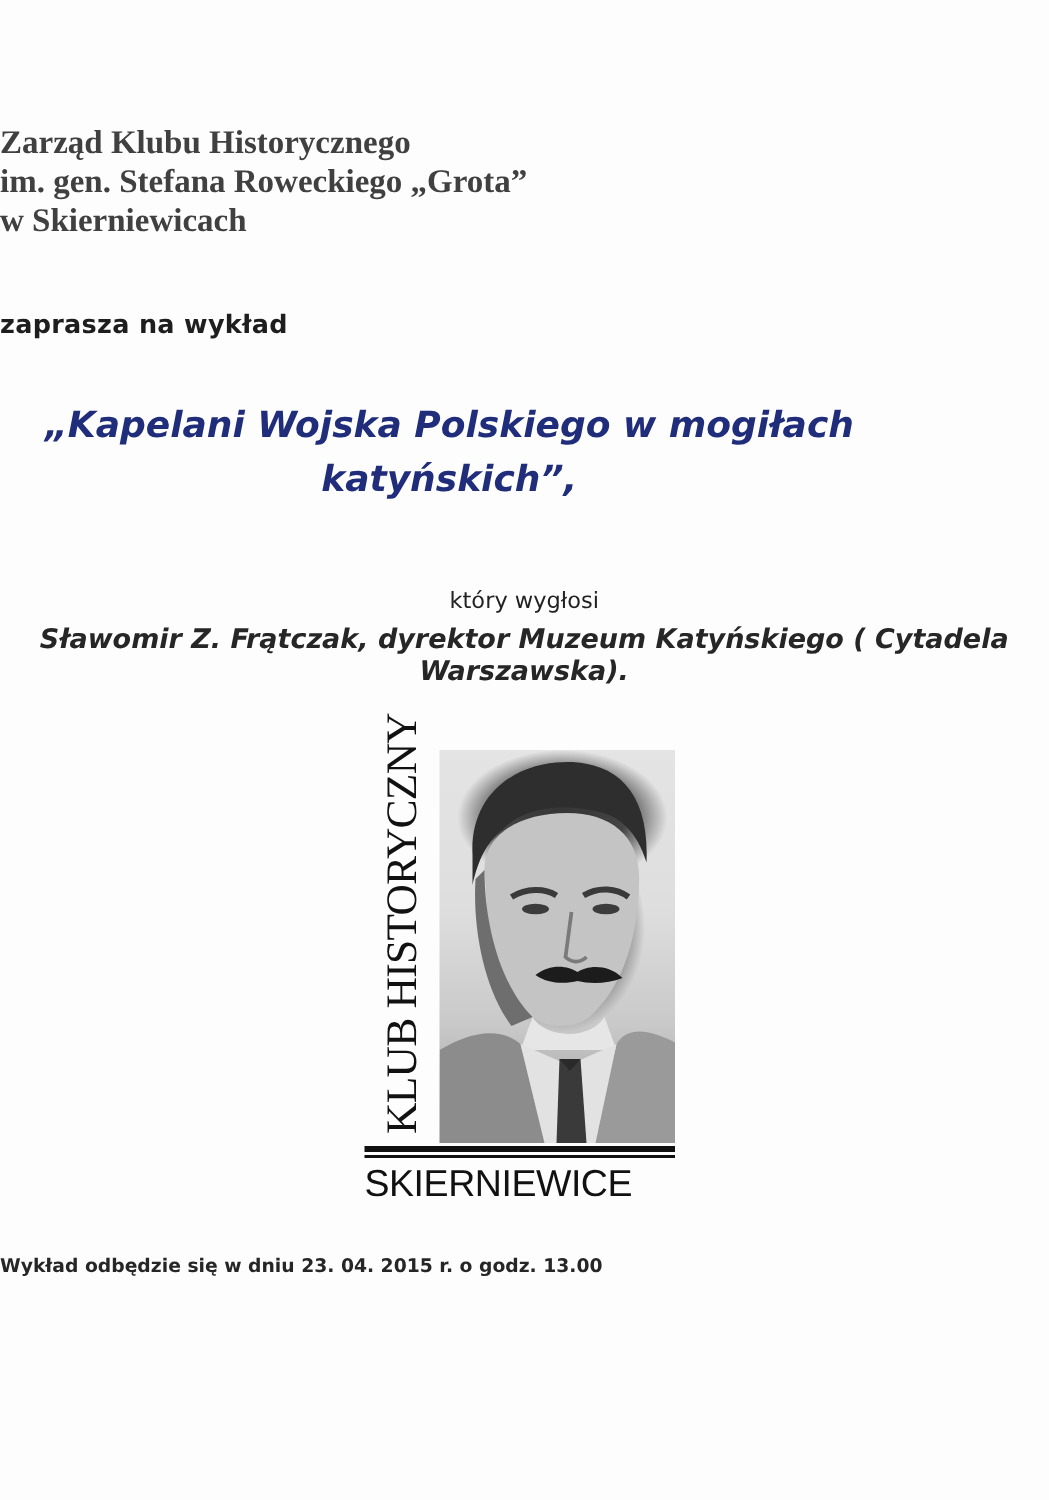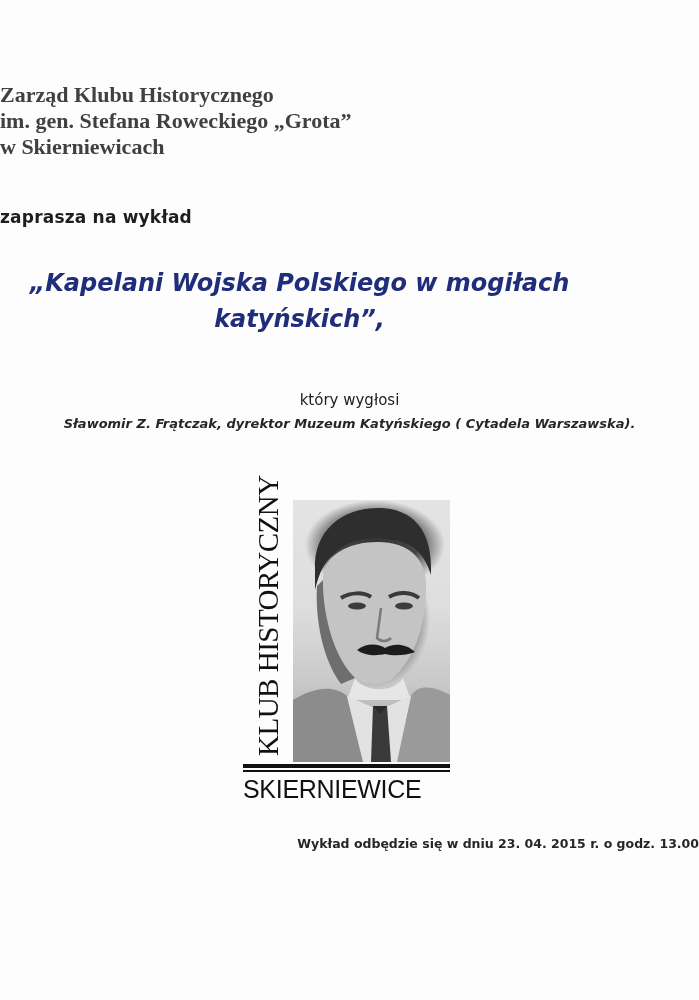--- a/index.html
+++ b/index.html
@@ -70,21 +70,21 @@
   }
   .speaker {
     position: absolute;
     top: 416px;
     left: 0;
     width: 699px;
     text-align: center;
     font-family: "DejaVu Sans", sans-serif;
     font-style: italic;
     font-weight: bold;
-    font-size: 13px;
+    font-size: 18px;
     color: #262626;
   }
   .logo {
     position: absolute;
     left: 243px;
     top: 500px;
     width: 207px;
     height: 305px;
   }
   .logo-vertical {
@@ -167,21 +167,21 @@
     font-size: 25px;
     line-height: 28px;
     color: #111111;
     letter-spacing: -0.3px;
   }
   .footer {
     position: absolute;
     top: 834px;
     left: 0;
     width: 699px;
-    text-align: right;
+    text-align: left;
     font-family: "DejaVu Sans", sans-serif;
     font-weight: bold;
     font-size: 12.5px;
     line-height: 19px;
     color: #262626;
   }
 </style>
 </head>
 <body>
 

